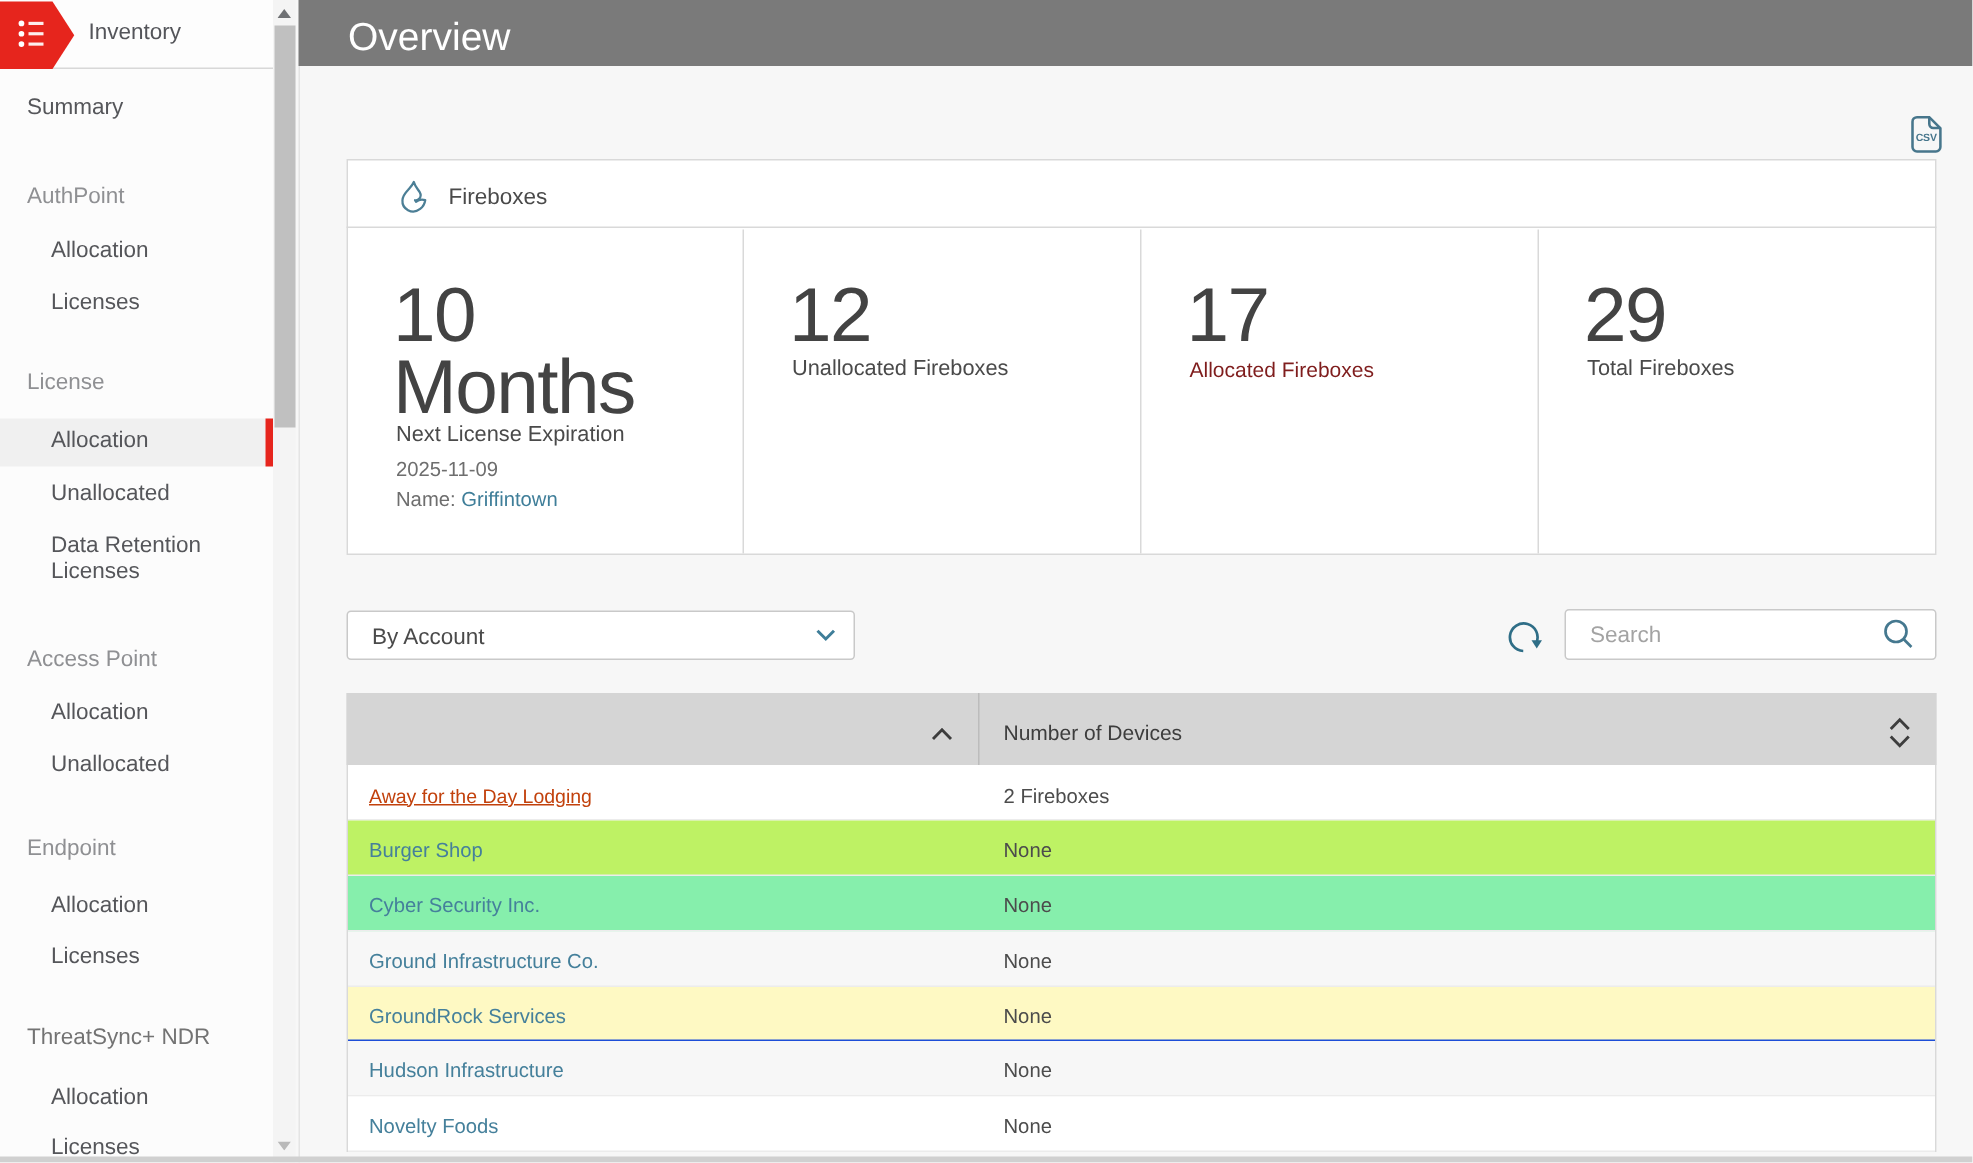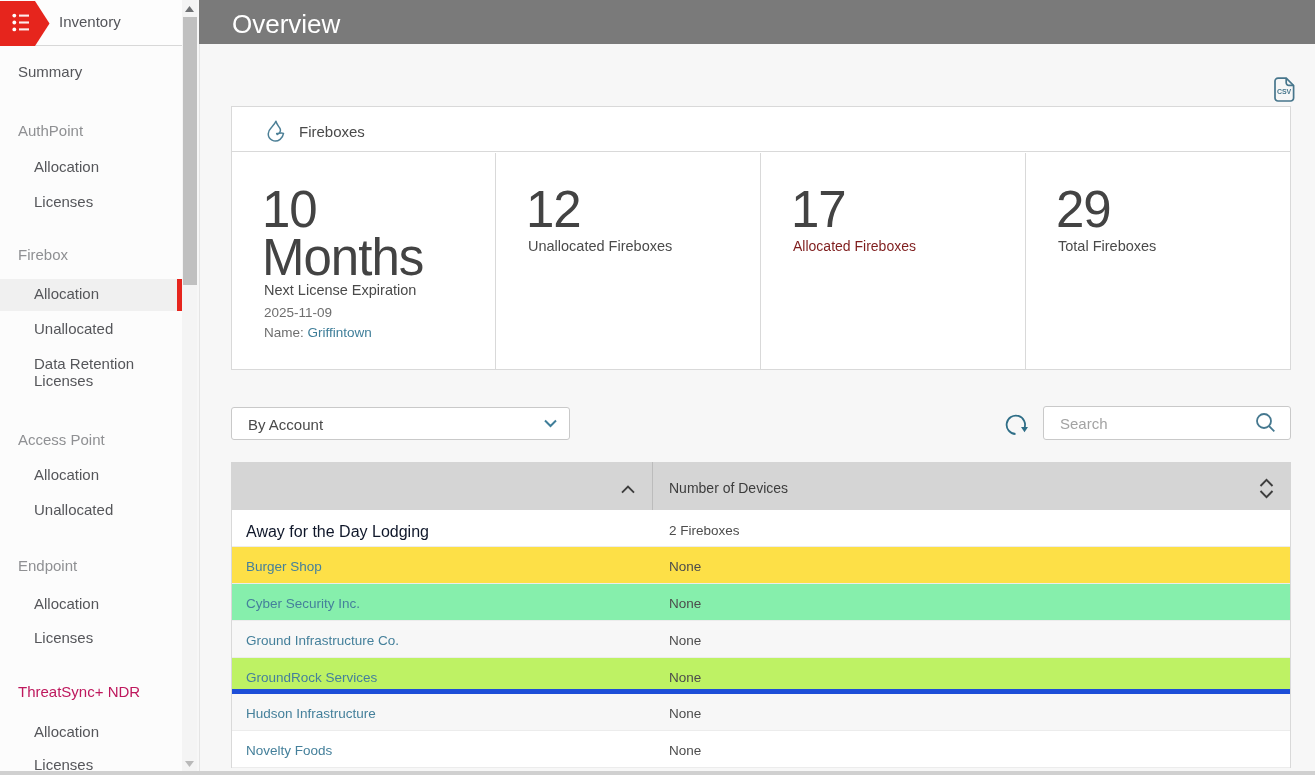--- a/index.html
+++ b/index.html
@@ -30,31 +30,31 @@
 
 <div class="abs" style="left:59px;top:13px;font-size:15px;color:#54555a;">Inventory</div>
 
 <div class="abs" style="left:0;top:279px;width:177px;height:32px;background:#f0f0f0;"></div>
 <div class="abs" style="left:177px;top:279px;width:4.5px;height:32px;background:#e6251d;"></div>
 
 <div class="abs mi" style="left:18px;top:63px;font-size:15px;color:#55565a;">Summary</div>
 <div class="abs mi" style="left:18px;top:122px;font-size:15px;color:#8f9093;">AuthPoint</div>
 <div class="abs mi" style="left:34px;top:158px;font-size:15px;color:#55565a;">Allocation</div>
 <div class="abs mi" style="left:34px;top:193px;font-size:15px;color:#55565a;">Licenses</div>
-<div class="abs mi" style="left:18px;top:246px;font-size:15px;color:#8f9093;">Firebox</div>
+<div class="abs mi" style="left:18px;top:246px;font-size:15px;color:#8f9093;">License</div>
 <div class="abs mi" style="left:34px;top:285px;font-size:15px;color:#55565a;">Allocation</div>
 <div class="abs mi" style="left:34px;top:320px;font-size:15px;color:#55565a;">Unallocated</div>
 <div class="abs mi" style="left:34px;top:355px;font-size:15px;color:#55565a;line-height:17px;">Data Retention<br>Licenses</div>
 <div class="abs mi" style="left:18px;top:431px;font-size:15px;color:#8f9093;">Access Point</div>
 <div class="abs mi" style="left:34px;top:466px;font-size:15px;color:#55565a;">Allocation</div>
 <div class="abs mi" style="left:34px;top:501px;font-size:15px;color:#55565a;">Unallocated</div>
 <div class="abs mi" style="left:18px;top:557px;font-size:15px;color:#8f9093;">Endpoint</div>
 <div class="abs mi" style="left:34px;top:595px;font-size:15px;color:#55565a;">Allocation</div>
 <div class="abs mi" style="left:34px;top:629px;font-size:15px;color:#55565a;">Licenses</div>
-<div class="abs mi" style="left:18px;top:683px;font-size:15px;color:#be185d;">ThreatSync+ NDR</div>
+<div class="abs mi" style="left:18px;top:683px;font-size:15px;color:#737373;">ThreatSync+ NDR</div>
 <div class="abs mi" style="left:34px;top:723px;font-size:15px;color:#55565a;">Allocation</div>
 <div class="abs mi" style="left:34px;top:756px;font-size:15px;color:#55565a;">Licenses</div>
 
 <div class="abs" style="left:182px;top:0;width:15px;height:775px;background:#f4f4f4;"></div>
 <svg class="abs" style="left:185px;top:6px" width="9" height="6">
     <polygon points="4.5,0 9,6 0,6" fill="#6f7174"></polygon>
   </svg>
 <div class="abs" style="left:182.5px;top:17px;width:14px;height:268px;background:#c0c0c0;"></div>
 <svg class="abs" style="left:185px;top:761px" width="9" height="6">
     <polygon points="0,0 9,0 4.5,6" fill="#b9b9b9"></polygon>
@@ -137,36 +137,36 @@
     <path d="M1 7.7 L7 1.5 L13 7.7" fill="none" stroke="#3d3d3d" stroke-width="1.9"></path>
   </svg>
 <div class="abs" style="left:669px;top:480px;font-size:14px;color:#3d3d3d;">Number of Devices</div>
 <svg class="abs" style="left:1259px;top:478px" width="15" height="21">
   <path d="M1.5 8 L7.5 1.8 L13.5 8" fill="none" stroke="#3d3d3d" stroke-width="1.9"></path>
   <path d="M1.5 13 L7.5 19.2 L13.5 13" fill="none" stroke="#3d3d3d" stroke-width="1.9"></path>
 </svg>
 
 <div id="rows" class="abs" style="left:232px;top:510.5px;width:1058px;">
     <div style="position:relative;height:36.75px;background:#ffffff;border-bottom:1px solid #ececec;">
-   <span style="position:absolute;left:14px;top:12px;font-size:16px;color:#0f172a;">Away for the Day Lodging</span>
+   <span style="position:absolute;left:14px;top:12px;font-size:13px;color:#c2410c;text-decoration:underline;">Away for the Day Lodging</span>
    <span style="position:absolute;left:437px;top:12px;font-size:13.5px;color:#4c4c4c;">2 Fireboxes</span>
   </div>
-    <div style="position:relative;height:36.75px;background:#fde047;border-bottom:1px solid #ececec;">
+    <div style="position:relative;height:36.75px;background:#bef264;border-bottom:1px solid #ececec;">
    <span style="position:absolute;left:14px;top:12px;font-size:13.5px;color:#45809b;">Burger Shop</span>
    <span style="position:absolute;left:437px;top:12px;font-size:13.5px;color:#4c4c4c;">None</span>
   </div>
     <div style="position:relative;height:36.75px;background:#86efac;border-bottom:1px solid #ececec;">
    <span style="position:absolute;left:14px;top:12px;font-size:13.5px;color:#45809b;">Cyber Security Inc.</span>
    <span style="position:absolute;left:437px;top:12px;font-size:13.5px;color:#4c4c4c;">None</span>
   </div>
     <div style="position:relative;height:36.75px;background:#f7f7f7;border-bottom:1px solid #ececec;">
    <span style="position:absolute;left:14px;top:12px;font-size:13.5px;color:#45809b;">Ground Infrastructure Co.</span>
    <span style="position:absolute;left:437px;top:12px;font-size:13.5px;color:#4c4c4c;">None</span>
   </div>
-    <div style="position:relative;height:36.75px;background:#bef264;border-bottom:5px solid #1d4ed8;">
+    <div style="position:relative;height:36.75px;background:#fef9c3;border-bottom:1px solid #1d4ed8;">
    <span style="position:absolute;left:14px;top:12px;font-size:13.5px;color:#45809b;">GroundRock Services</span>
    <span style="position:absolute;left:437px;top:12px;font-size:13.5px;color:#4c4c4c;">None</span>
   </div>
     <div style="position:relative;height:36.75px;background:#f7f7f7;border-bottom:1px solid #ececec;">
    <span style="position:absolute;left:14px;top:12px;font-size:13.5px;color:#45809b;">Hudson Infrastructure</span>
    <span style="position:absolute;left:437px;top:12px;font-size:13.5px;color:#4c4c4c;">None</span>
   </div>
     <div style="position:relative;height:36.75px;background:#ffffff;border-bottom:1px solid #ececec;">
    <span style="position:absolute;left:14px;top:12px;font-size:13.5px;color:#45809b;">Novelty Foods</span>
    <span style="position:absolute;left:437px;top:12px;font-size:13.5px;color:#4c4c4c;">None</span>

